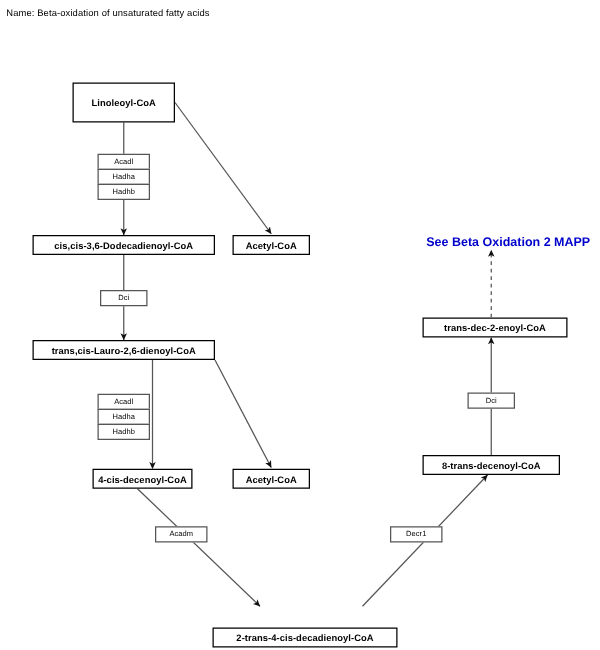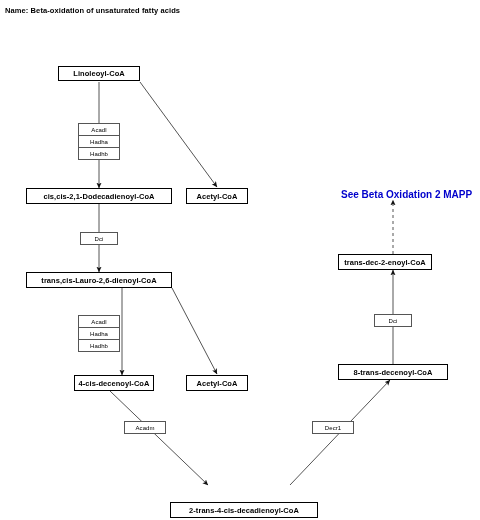--- a/index.html
+++ b/index.html
@@ -21,21 +21,21 @@
     top: 0;
     left: 0;
     width: 480px;
     height: 520px;
   }
   .meta-block {
     position: absolute;
     top: 5px;
     left: 5px;
     font-size: 7.5px;
-    font-weight: bold;
+    font-weight: normal;
     line-height: 11.5px;
     letter-spacing: 0.1px;
     white-space: nowrap;
   }
   .meta-line { display: block; }
 
   
   .node {
     position: absolute;
     box-sizing: border-box;
@@ -107,29 +107,29 @@
       <path d="M 393 364 L 393 270" fill="none" stroke="#555555" stroke-width="1" marker-end="url(#arrowhead)"></path>
       <path d="M 393 254 L 393 200" fill="none" stroke="#555555" stroke-width="1" stroke-dasharray="3,3" marker-end="url(#arrowhead)"></path>
     </g>
 </svg>
 
 <div class="meta-block">
   <span class="meta-line">Name: Beta-oxidation of unsaturated fatty acids</span>
 </div>
 
 <div id="node-layer">
-    <div class="node" style="left: 58px; top: 66px; width: 82px; height: 15px;">Linoleoyl-CoA</div>
-    <div class="node" style="left: 26px; top: 188px; width: 146px; height: 16px;">cis,cis-2,1-Dodecadienoyl-CoA</div>
+    <div class="node" style="left: 58px; top: 66px; width: 82px; height: 32px;">Linoleoyl-CoA</div>
+    <div class="node" style="left: 26px; top: 188px; width: 146px; height: 16px;">cis,cis-3,6-Dodecadienoyl-CoA</div>
     <div class="node" style="left: 186px; top: 188px; width: 62px; height: 16px;">Acetyl-CoA</div>
     <div class="node" style="left: 26px; top: 272px; width: 146px; height: 16px; text-align: center;">trans,cis-Lauro-2,6-dienoyl-CoA</div>
     <div class="node" style="left: 74px; top: 375px; width: 80px; height: 16px;">4-cis-decenoyl-CoA</div>
     <div class="node" style="left: 186px; top: 375px; width: 62px; height: 16px;">Acetyl-CoA</div>
     <div class="node" style="left: 170px; top: 502px; width: 148px; height: 16px;">2-trans-4-cis-decadienoyl-CoA</div>
     <div class="node" style="left: 338px; top: 364px; width: 110px; height: 16px;">8-trans-decenoyl-CoA</div>
-    <div class="node" style="left: 338px; top: 254px; width: 94px; height: 16px;">trans-dec-2-enoyl-CoA</div>
+    <div class="node" style="left: 338px; top: 254px; width: 116px; height: 16px;">trans-dec-2-enoyl-CoA</div>
     <div class="enzyme-group" style="left: 78px; top: 123px; width: 42px;">
       <div class="enzyme" style="height: 13px;">Acadl</div>
       <div class="enzyme" style="height: 13px;">Hadha</div>
       <div class="enzyme" style="height: 13px;">Hadhb</div>
     </div>
     <div class="enzyme-group" style="left: 78px; top: 315px; width: 42px;">
       <div class="enzyme" style="height: 13px;">Acadl</div>
       <div class="enzyme" style="height: 13px;">Hadha</div>
       <div class="enzyme" style="height: 13px;">Hadhb</div>
     </div>

